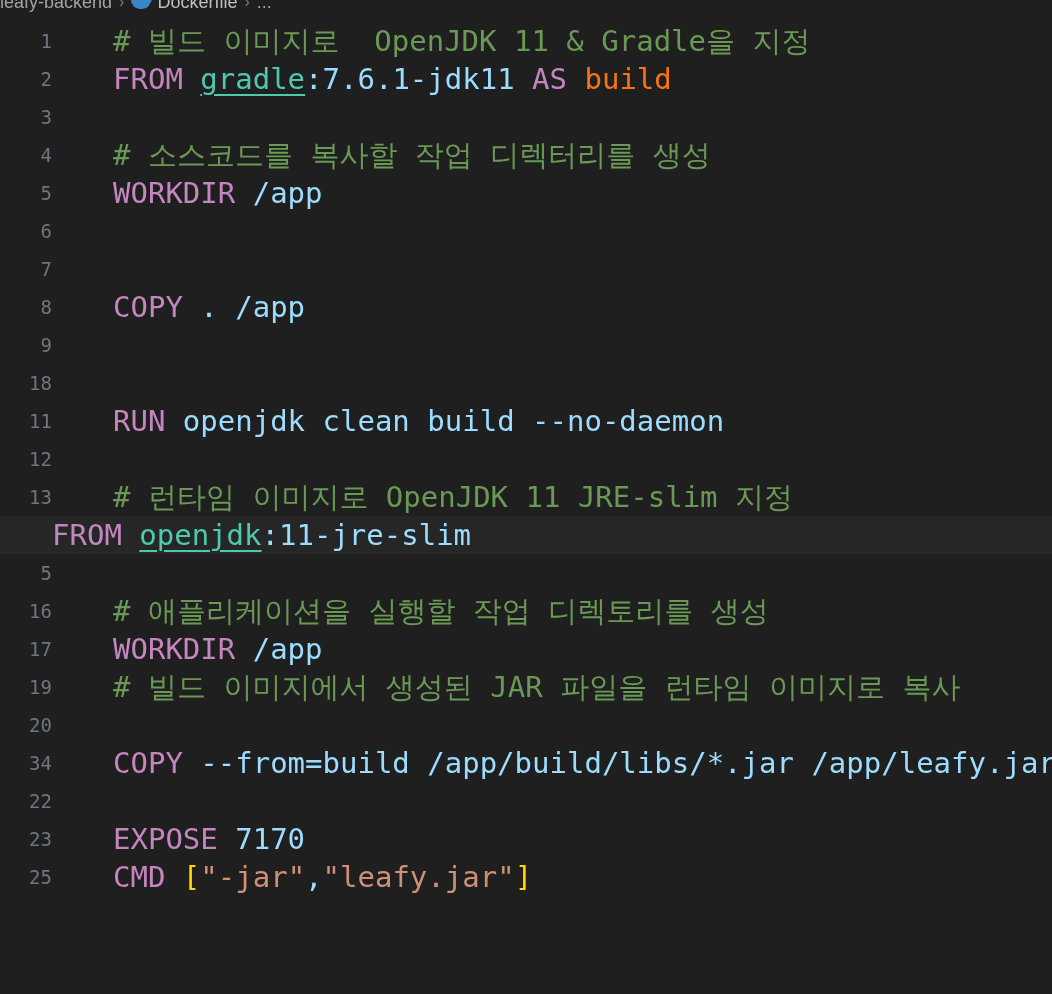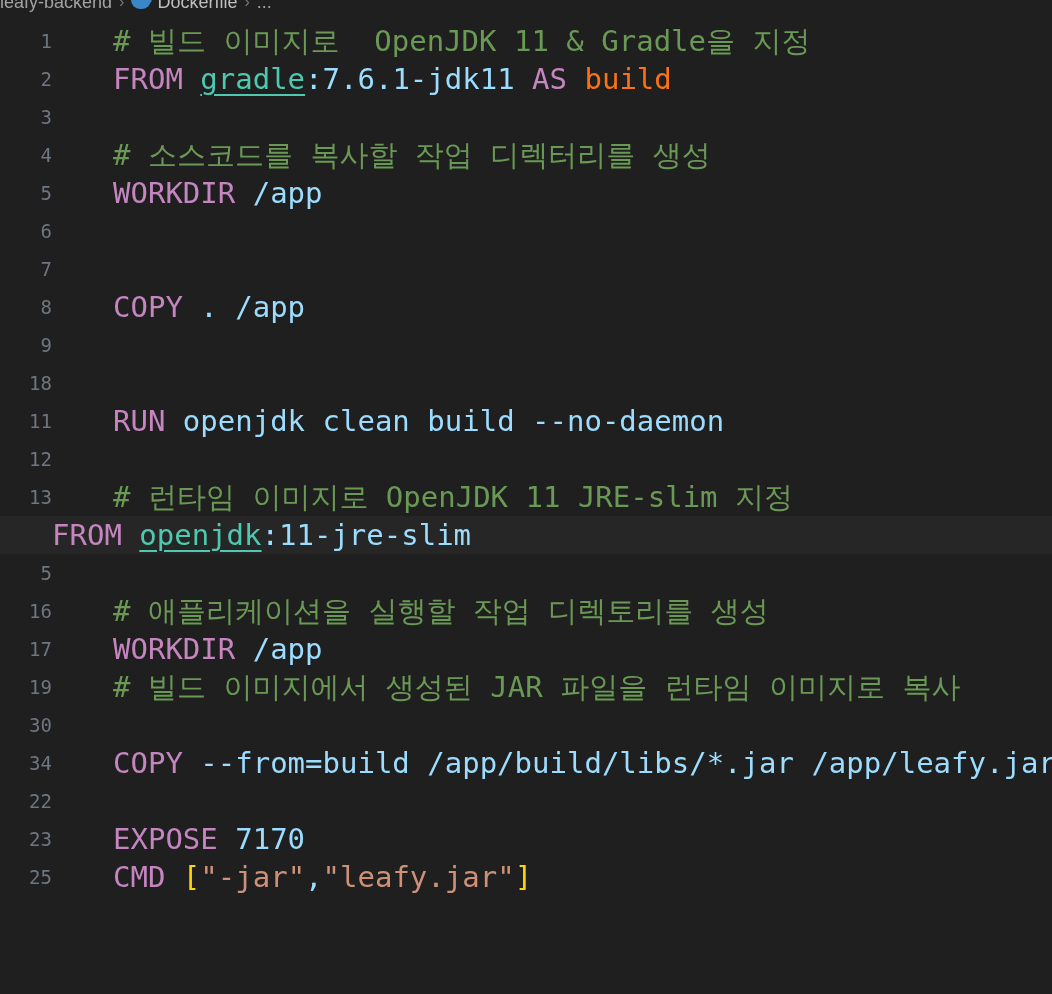--- a/index.html
+++ b/index.html
@@ -165,18 +165,18 @@
     <div class="code-line"><span class="ln">9</span><span class="code"></span></div>
     <div class="code-line"><span class="ln">18</span></div>
     <div class="code-line"><span class="ln">11</span><span class="code"><span class="t-keyword">RUN</span><span class="t-plain"> </span><span class="t-value">openjdk clean build --no-daemon</span></span></div>
     <div class="code-line"><span class="ln">12</span><span class="code"></span></div>
     <div class="code-line"><span class="ln">13</span><span class="code"><span class="t-comment"># 런타임 이미지로 OpenJDK 11 JRE-slim 지정</span></span></div>
     <div class="code-line active"><span class="ln">14</span><span class="code"><span class="t-keyword">FROM</span><span class="t-plain"> </span><span class="t-image">openjdk</span><span class="t-punct">:</span><span class="t-value">11-jre-slim</span></span></div>
     <div class="code-line"><span class="ln">5</span><span class="code"></span></div>
     <div class="code-line"><span class="ln">16</span><span class="code"><span class="t-comment"># 애플리케이션을 실행할 작업 디렉토리를 생성</span></span></div>
     <div class="code-line"><span class="ln">17</span><span class="code"><span class="t-keyword">WORKDIR</span><span class="t-plain"> </span><span class="t-value">/app</span></span></div>
     <div class="code-line"><span class="ln">19</span><span class="code"><span class="t-comment"># 빌드 이미지에서 생성된 JAR 파일을 런타임 이미지로 복사</span></span></div>
-    <div class="code-line"><span class="ln">30</span><span class="code"></span></div>
+    <div class="code-line"><span class="ln">20</span><span class="code"></span></div>
     <div class="code-line"><span class="ln">34</span><span class="code"><span class="t-keyword">COPY</span><span class="t-plain"> </span><span class="t-value">--from=build /app/build/libs/*.jar /app/leafy.jar</span></span></div>
     <div class="code-line"><span class="ln">22</span><span class="code"></span></div>
     <div class="code-line"><span class="ln">23</span><span class="code"><span class="t-keyword">EXPOSE</span><span class="t-plain"> </span><span class="t-value">7170</span></span></div>
     <div class="code-line"><span class="ln">25</span><span class="code"><span class="t-keyword">CMD</span><span class="t-plain"> </span><span class="t-bracket">[</span><span class="t-string">"-jar"</span><span class="t-punct">,</span><span class="t-string">"leafy.jar"</span><span class="t-bracket">]</span></span></div>
   </div>
 
 </body></html>

